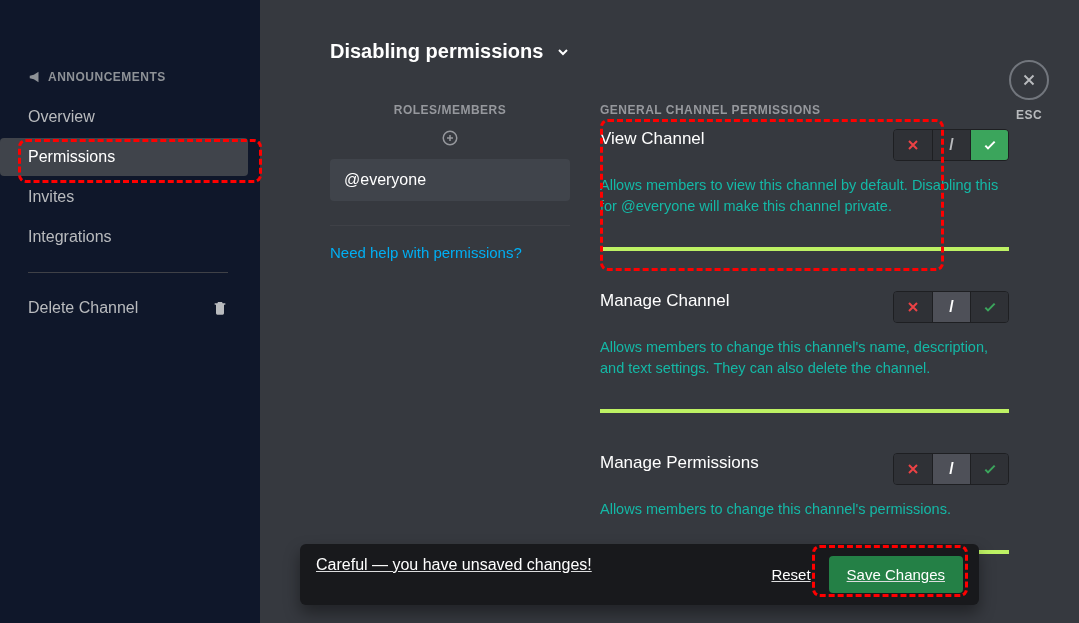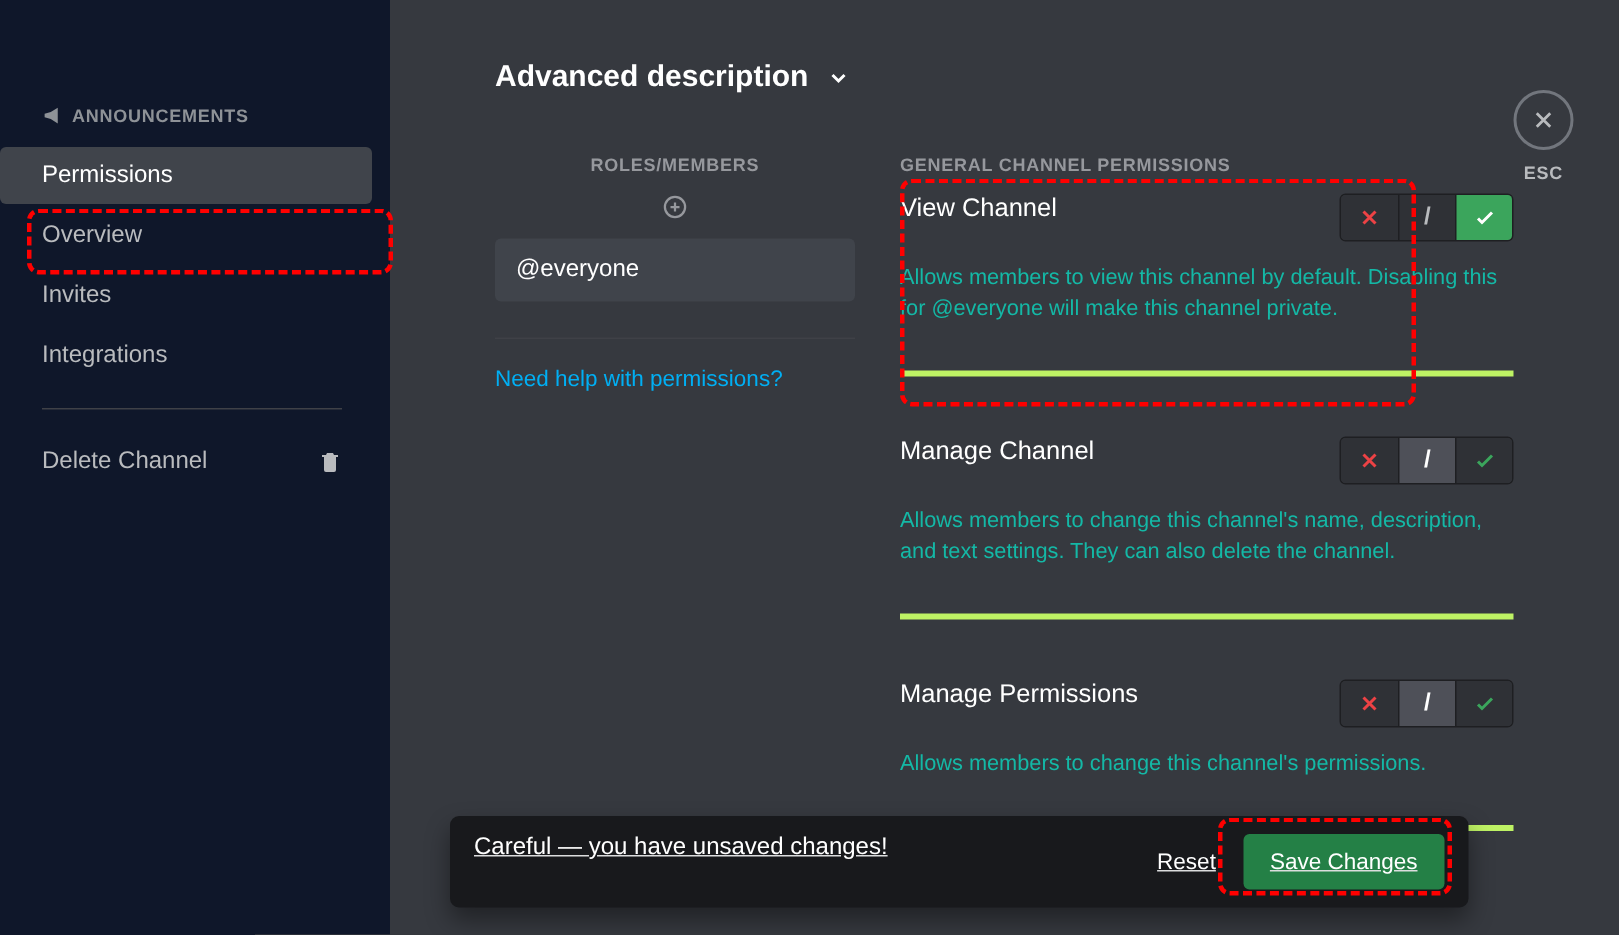--- a/index.html
+++ b/index.html
@@ -236,44 +236,44 @@
   <span class="wc-green"></span>
 </div>
 
 <div class="sidebar">
   <div class="sidebar-header">
     <svg width="14" height="14" viewBox="0 0 24 24" fill="#8e9297">
         <path d="M3 10v4l7 2 8 5V3l-8 5-7 2z"></path>
       </svg>
     <span>ANNOUNCEMENTS</span>
   </div>
+  <div class="sidebar-item">
+    <span>Overview</span>
+  </div>
   <div class="sidebar-item active">
     <span>Permissions</span>
-  </div>
-  <div class="sidebar-item">
-    <span>Overview</span>
   </div>
   <div class="sidebar-item">
     <span>Invites</span>
   </div>
   <div class="sidebar-item">
     <span>Integrations</span>
   </div>
   <div class="sidebar-divider"></div>
   <div class="sidebar-delete">
     <span>Delete Channel</span>
     <svg width="16" height="16" viewBox="0 0 24 24" fill="#b9bbbe">
         <path d="M6 7h12v13a2 2 0 0 1-2 2H8a2 2 0 0 1-2-2V7zm3-4h6l1 2h4v2H4V5h4l1-2z"></path>
       </svg>
   </div>
 </div>
 
 <div class="main">
   <div class="page-title">
-    <span>Advanced description</span>
+    <span>Disabling permissions</span>
     <svg width="16" height="16" viewBox="0 0 24 24" fill="none" stroke="#fff" stroke-width="3">
         <path d="M6 9l6 6 6-6"></path>
       </svg>
   </div>
 
   <div class="columns">
     <div class="left-col">
       <div class="roles-header">
         <div class="section-label">ROLES/MEMBERS</div>
         <svg width="18" height="18" viewBox="0 0 24 24" fill="none" stroke="#96989d" stroke-width="2">

